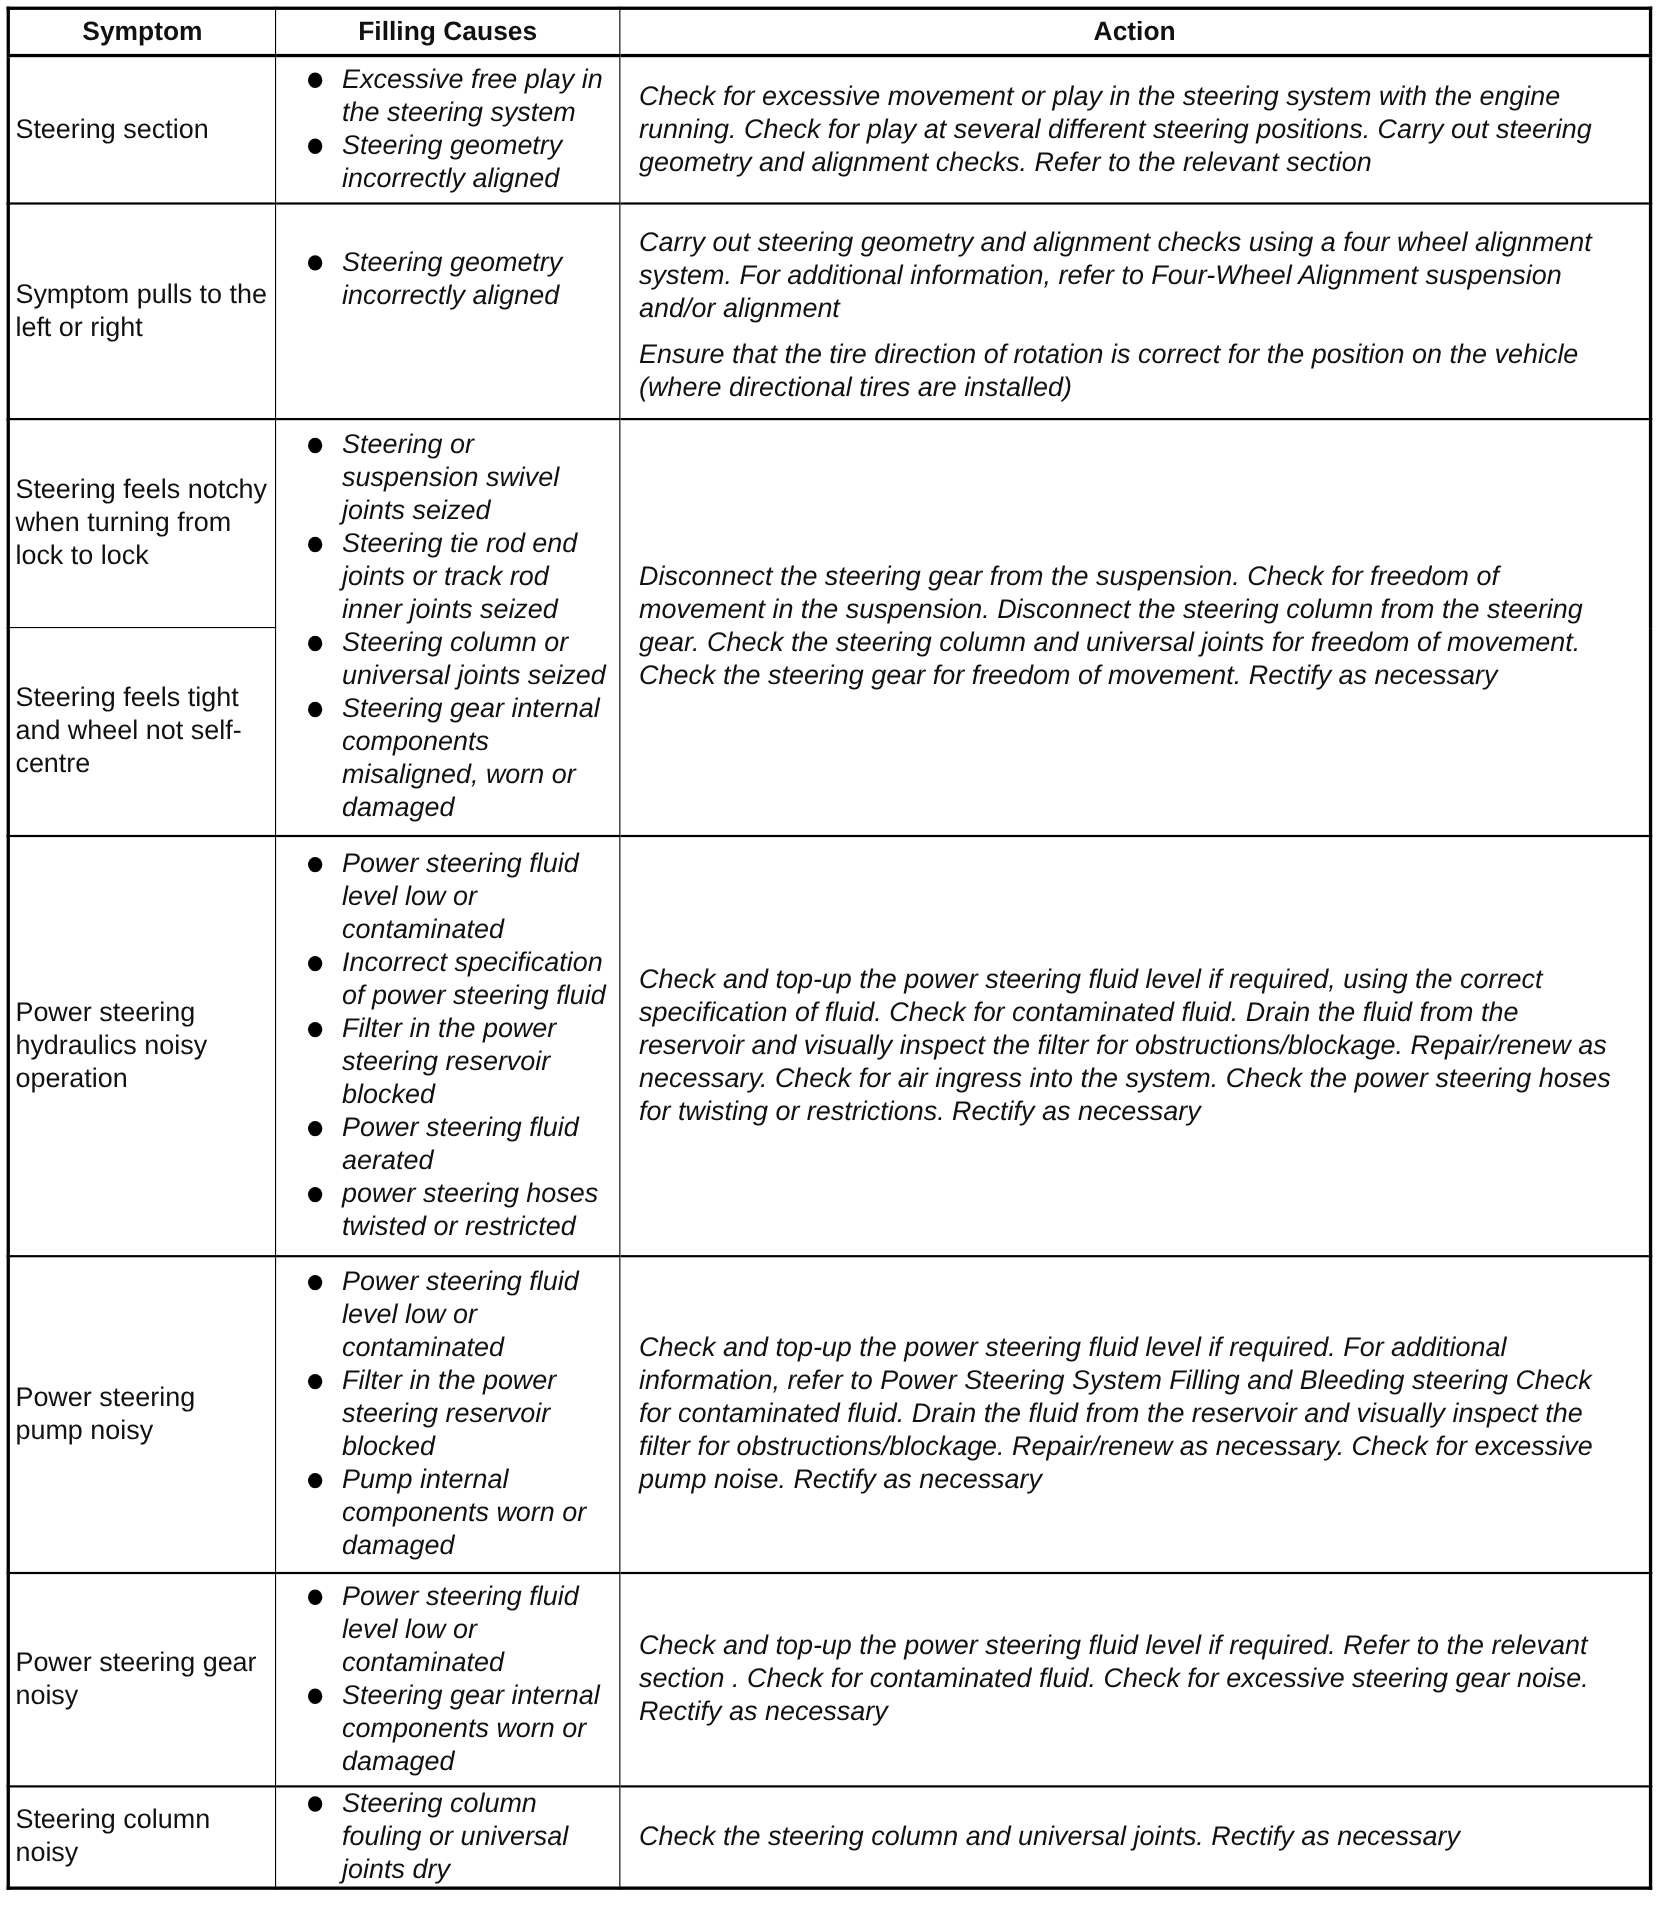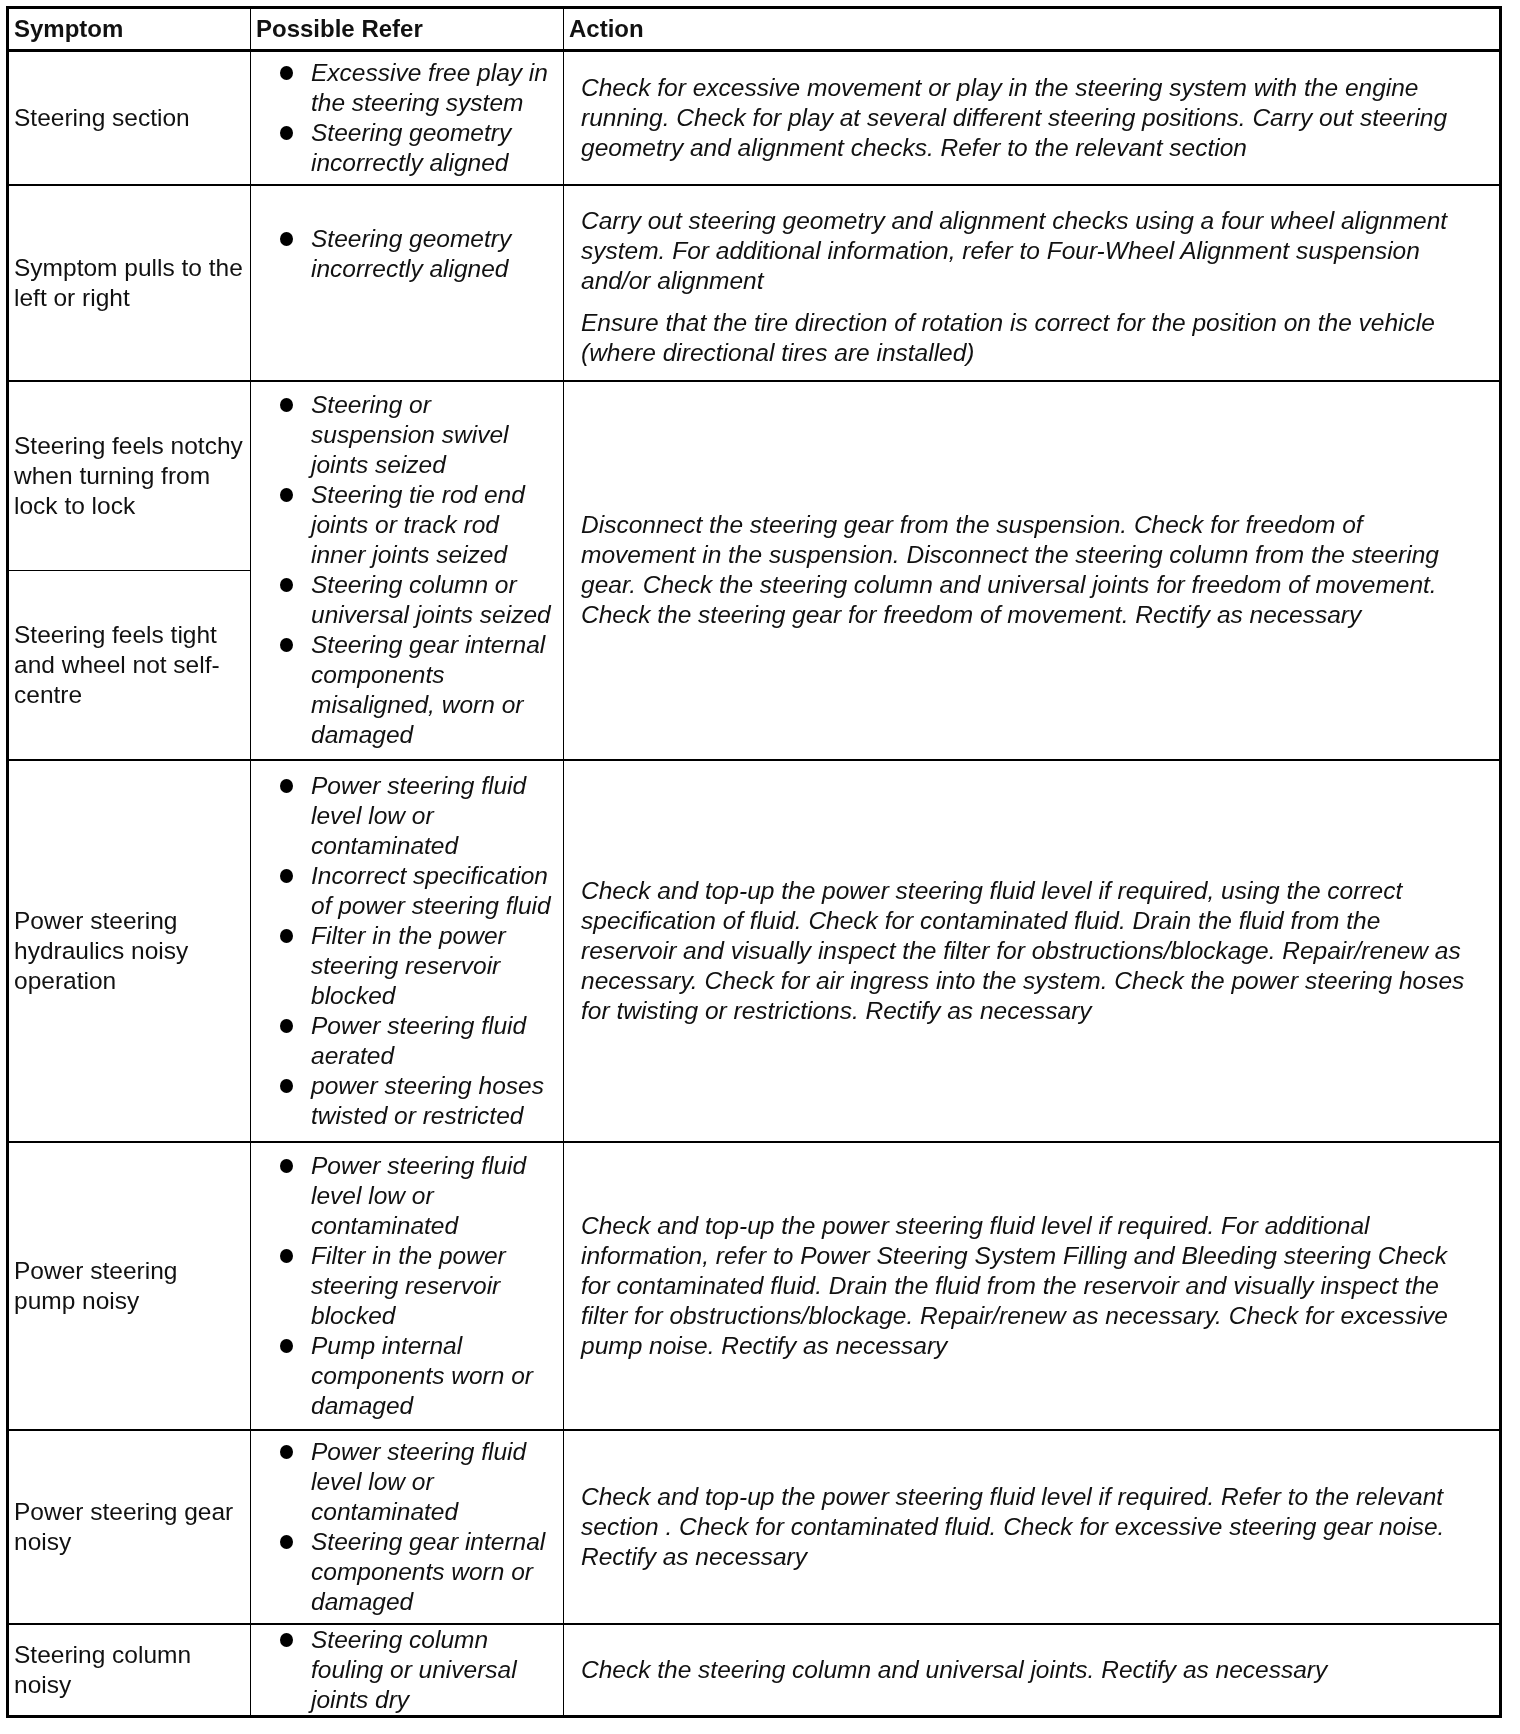--- a/index.html
+++ b/index.html
@@ -13,21 +13,21 @@
     font-size: 24.5px;
     line-height: 30px;
   }
   table.diag th, table.diag td {
     border: 1.5px solid #000;
     vertical-align: middle;
     padding: 0 5px;
   }
   table.diag th {
     font-weight: bold;
-    text-align: left;
+    text-align: center;
     height: 40px;
     font-size: 24px;
     border-bottom: 3px solid #000;
   }
   table.diag tr.row td { border-top: 2.5px solid #000; }
   col.c1 { width: 243px; }
   col.c2 { width: 313px; }
   col.c3 { width: auto; }
   ul.causes { list-style: none; margin: 0; padding: 0 0 0 24px; }
   ul.causes li { position: relative; padding-left: 31px; font-style: italic; }
@@ -44,21 +44,21 @@
 
 <table class="diag">
   <colgroup>
       <col class="c1">
       <col class="c2">
       <col class="c3">
     </colgroup>
   <thead>
     <tr>
       <th>Symptom</th>
-      <th>Possible Refer</th>
+      <th>Filling Causes</th>
       <th>Action</th>
     </tr>
   </thead>
   <tbody>
 
     <tr class="row" style="height:134px">
       <td>Steering section</td>
       <td>
         <ul class="causes">
           <li><span class="dot"></span><span>Excessive free play in the steering system</span></li>

